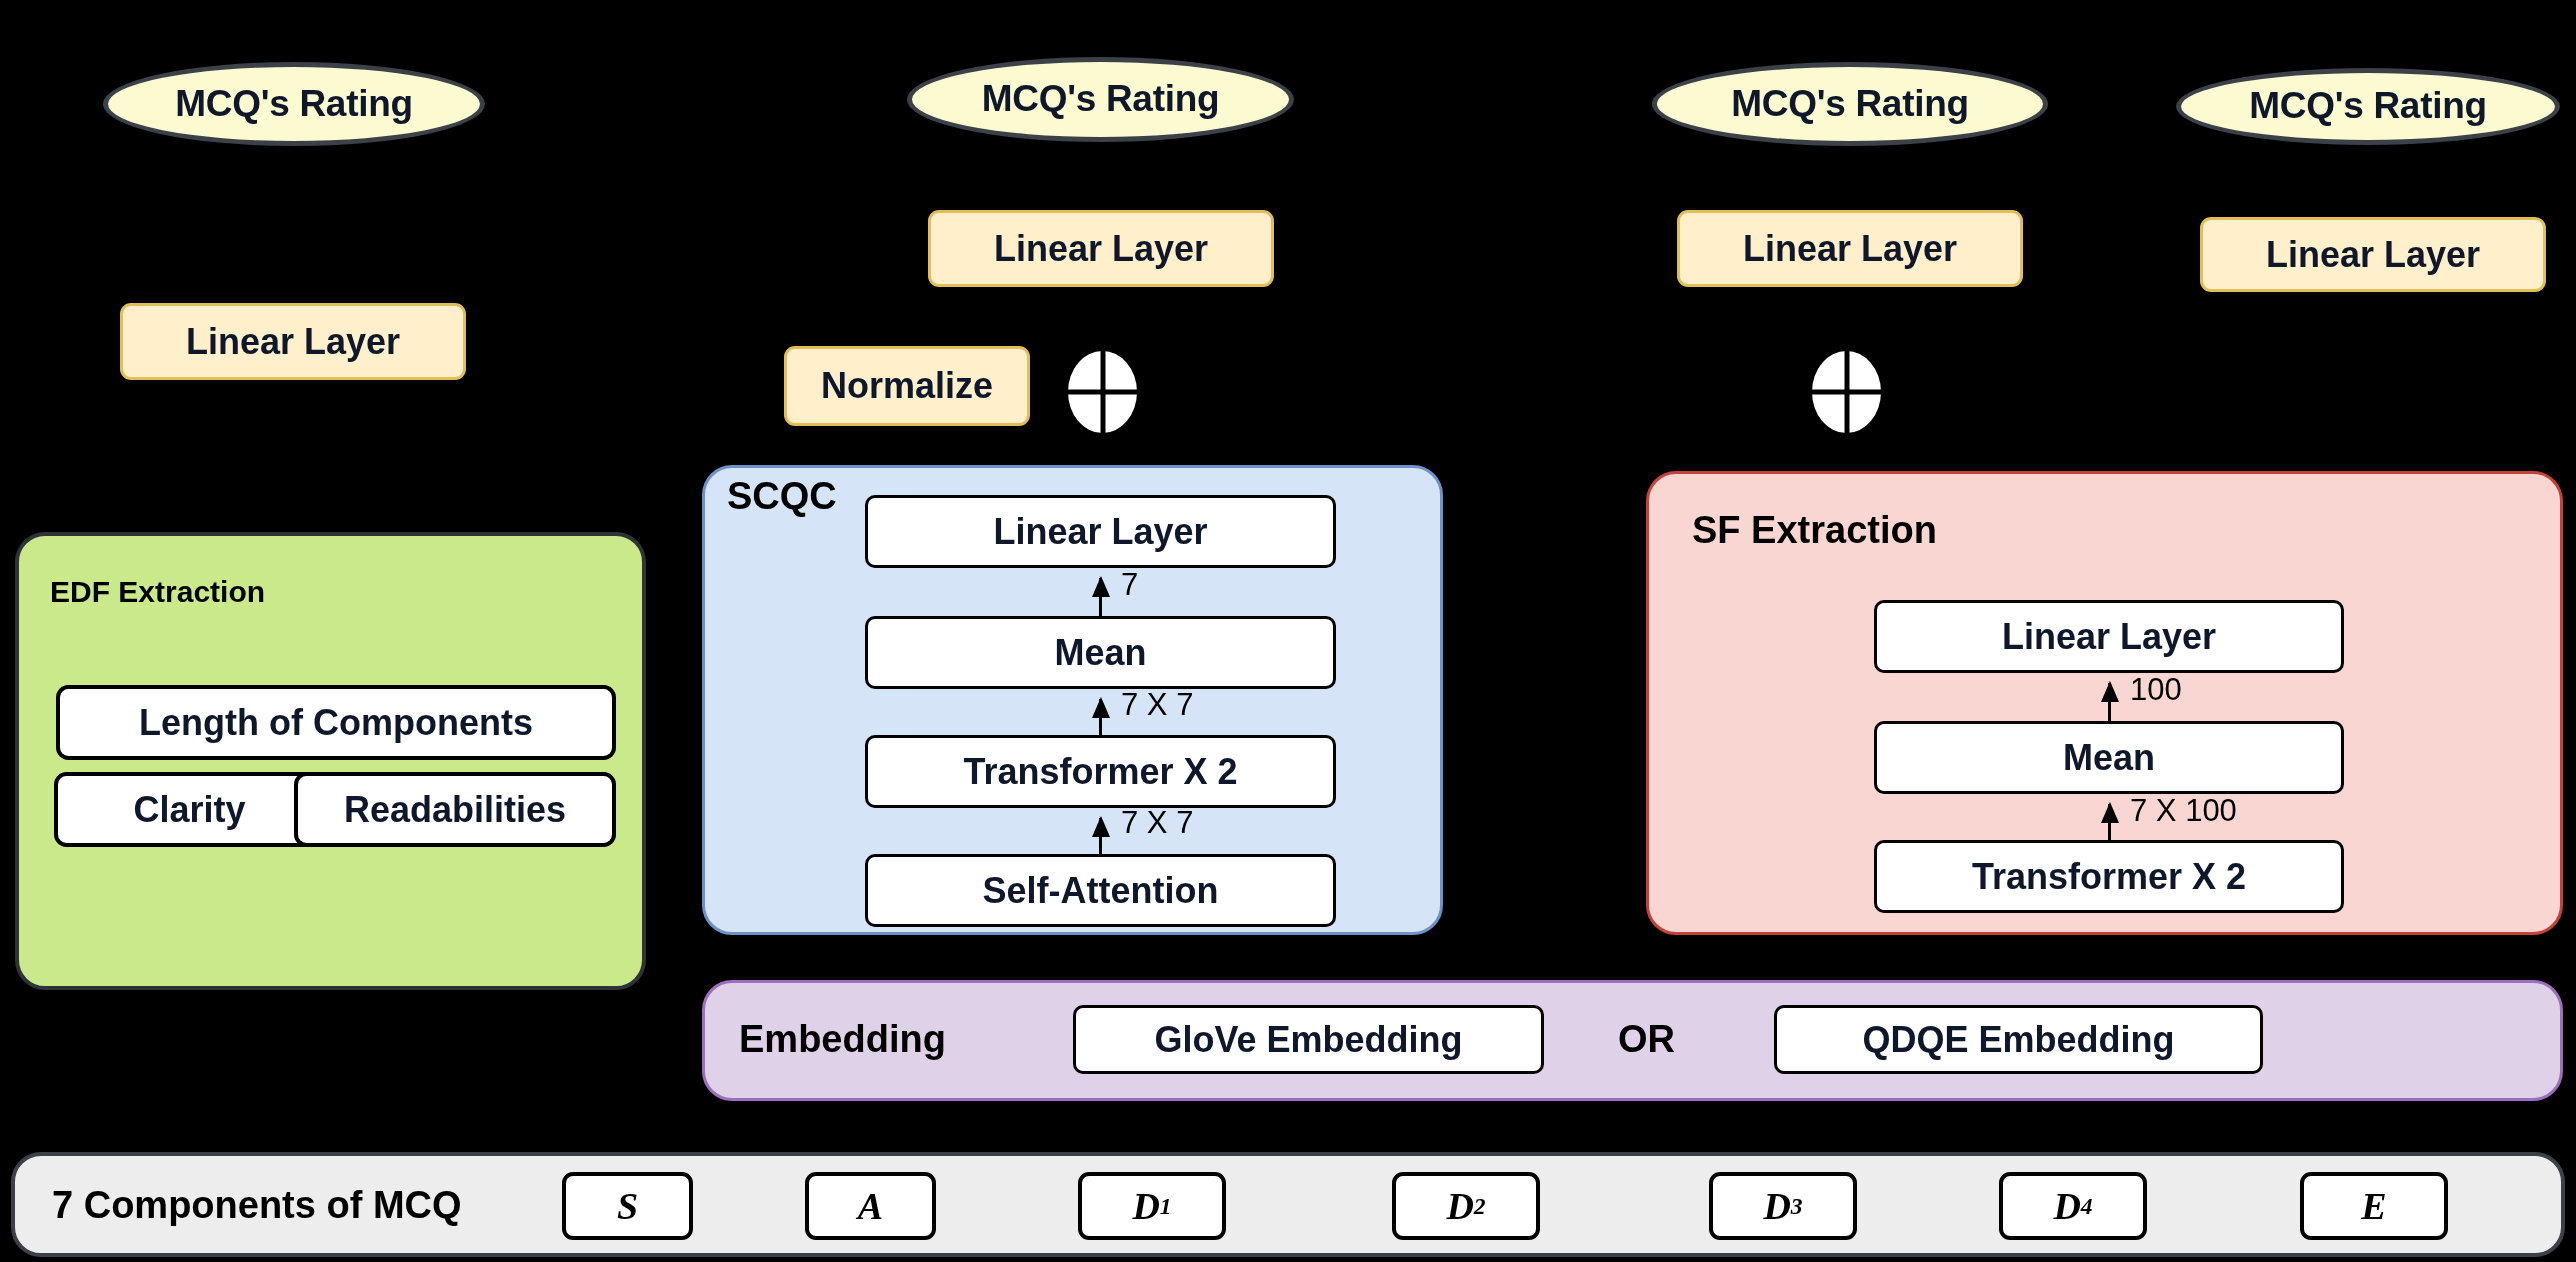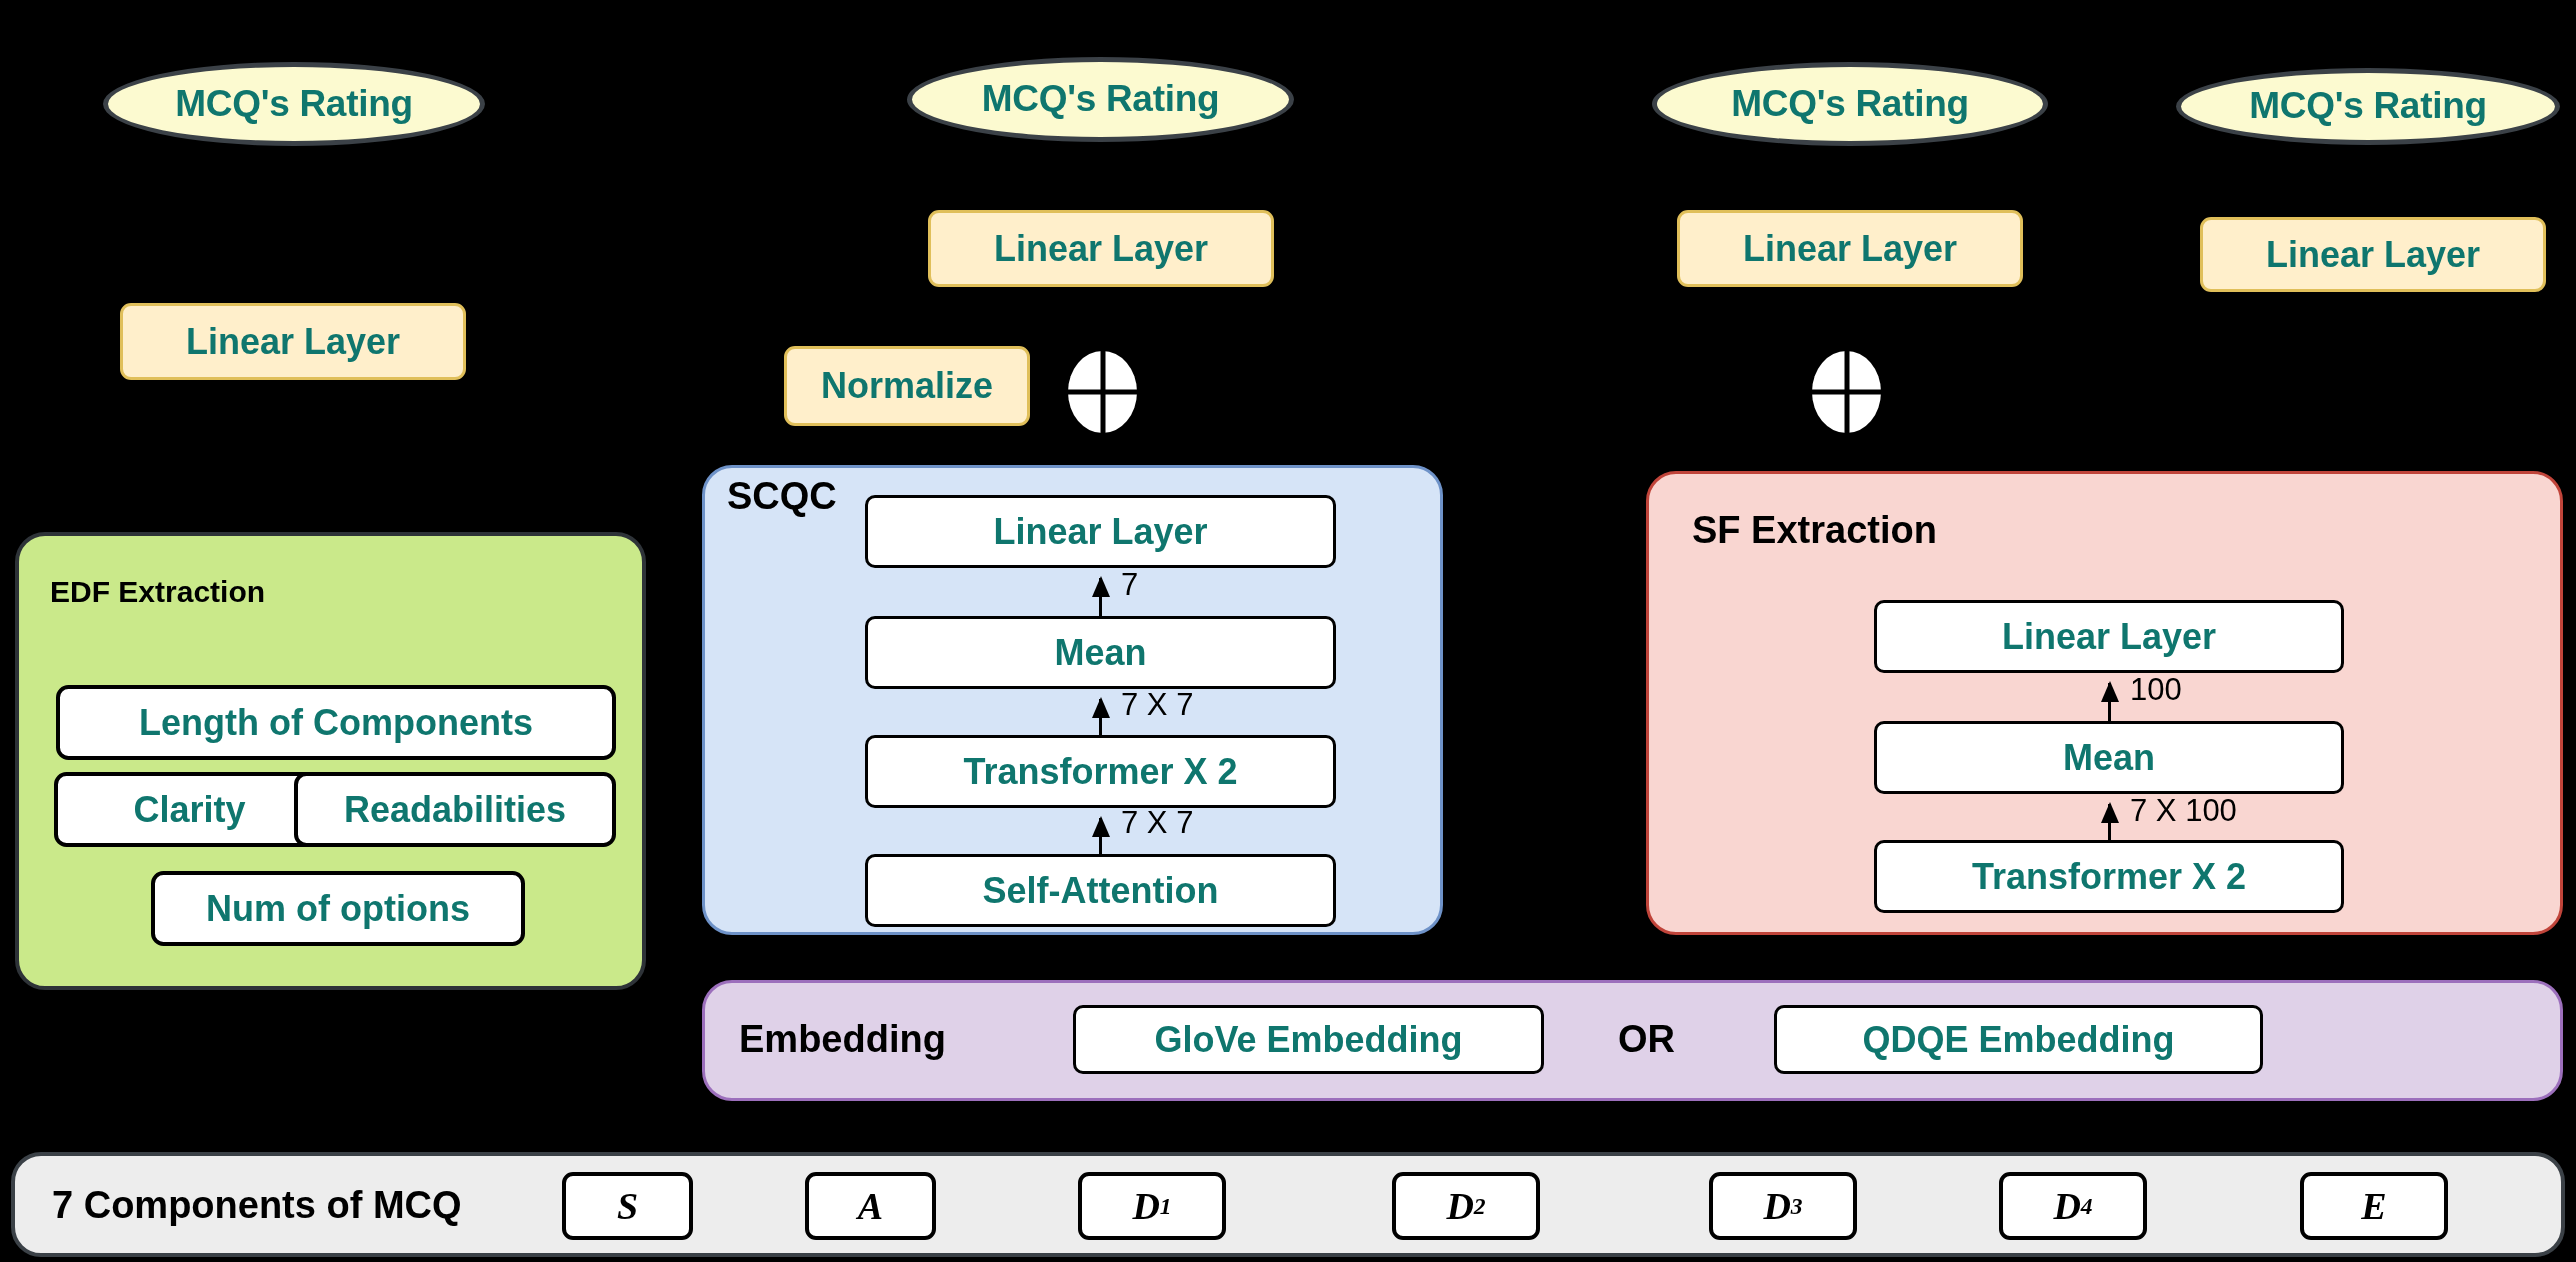--- a/index.html
+++ b/index.html
@@ -18,21 +18,21 @@
 
   
   .node {
     position: absolute;
     box-sizing: border-box;
     display: flex;
     align-items: center;
     justify-content: center;
     text-align: center;
     font-weight: bold;
-    color: #0f766e;
+    color: #0f172a;
     line-height: 1.05;
     white-space: nowrap;
   }
 
   
   .oval {
     background: #FCFAD0;
     border: 5.6px solid #3B4147;
     border-radius: 50%;
     font-size: 37px;
@@ -201,23 +201,20 @@
   </div>
 
   <div class="node white" style="left:54px; top:772px; width:271px; height:75px;">
     <span>Clarity</span>
   </div>
 
   <div class="node white" style="left:294px; top:772px; width:322px; height:75px;">
     <span>Readabilities</span>
   </div>
 
-  <div class="node white" style="left:151px; top:871px; width:374px; height:75px;">
-    <span>Num of options</span>
-  </div>
 
   <div class="group blue" style="left:702px; top:465px; width:741px; height:470px;"></div>
 
   <div class="grouptitle" style="left:727px; top:475px; font-size:38px;">SCQC</div>
 
   <div class="node white thin" style="left:865px; top:495px; width:471px; height:73px;">
     <span>Linear Layer</span>
   </div>
 
   <div class="arrow" style="left:1099px; top:578px; height:40px;"></div>

